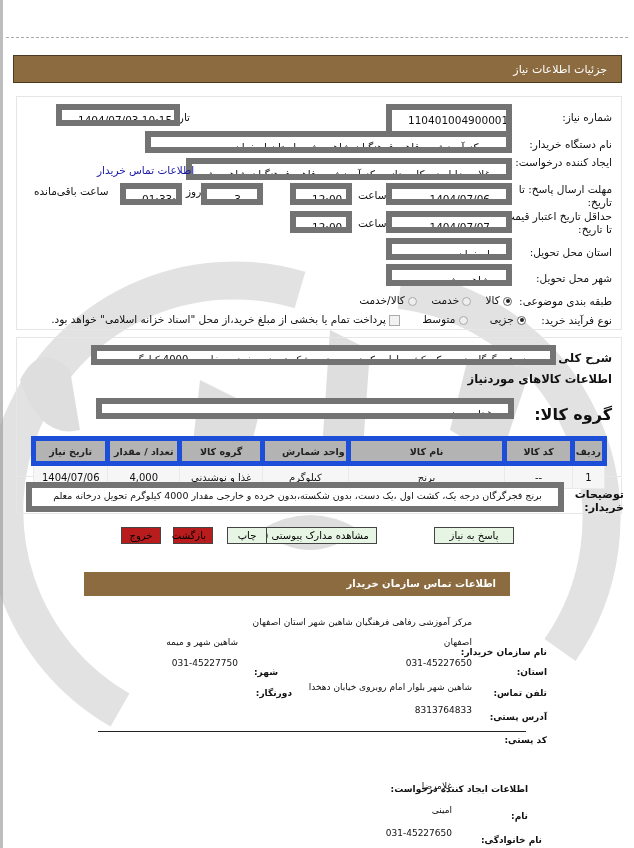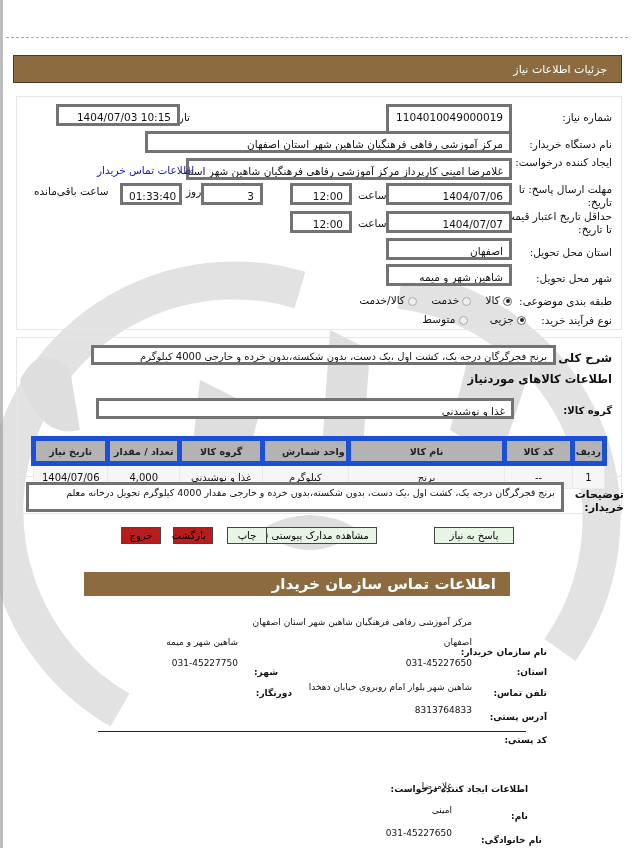--- a/index.html
+++ b/index.html
@@ -13,22 +13,22 @@
   .watermark { position:absolute; left:0; top:230px; width:634px; height:500px; pointer-events:none; opacity:0.28; }
   .hdr-bar {
     position:absolute; left:13px; width:497px; height:28px; background:#8b6b3f;
     border:1px solid #4a3a22; color:#fff; font-size:11px; line-height:28px;
     padding-right:14px; box-sizing:border-box;
   }
   .panel { position:absolute; left:16px; width:606px; border:1px solid #e6e6e6; box-sizing:border-box; }
   .lbl { position:absolute; font-size:10.5px; color:#111; white-space:nowrap; }
   .lbl2 { position:absolute; font-size:10.5px; color:#111; line-height:13px; text-align:right; }
   .box {
-    position:absolute; border:3px solid #737373; background:#fff; box-sizing:border-box;
-    font-size:10.5px; line-height:20px; padding:0 6px; white-space:nowrap; overflow:hidden; direction:rtl;
+    position:absolute; border:6px solid #737373; background:#fff; box-sizing:border-box;
+    font-size:10.5px; line-height:20px; padding:0 16px; white-space:nowrap; overflow:hidden; direction:rtl;
   }
   .box.ltr { direction:ltr; text-align:right; }
   .link { position:absolute; color:#1a1aa6; font-size:10.5px; white-space:nowrap; }
   .radio { display:inline-block; width:9px; height:9px; border-radius:50%; border:1px solid #aaa; background:#eee; vertical-align:middle; box-sizing:border-box; position:relative; }
   .radio.on { border-color:#666; background:#fff; }
   .radio.on::after { content:""; position:absolute; left:1.5px; top:1.5px; width:4px; height:4px; border-radius:50%; background:#222; }
   .chk { display:inline-block; width:9px; height:9px; border:1px solid #aaa; background:#f2f2f2; vertical-align:middle; }
   .bold { font-weight:bold; }
   table.items { position:absolute; left:31px; top:436px; width:576px; border-collapse:collapse; font-size:10px; }
   table.items th { background:#b3b3b3; color:#222; font-weight:bold; height:18px; font-size:9.5px; border:5px solid #1d4ed8; }
@@ -99,27 +99,28 @@
 <div class="lbl" style="right:122px; top:294px; display:flex; gap:14px;">
   <span><span class="radio on"></span> <span>کالا</span></span>
   <span><span class="radio"></span> <span>خدمت</span></span>
   <span><span class="radio"></span> <span>کالا/خدمت</span></span>
 </div>
 
 <span class="lbl" style="right:22px; top:314px;">نوع فرآیند خرید:</span>
 <div class="lbl" style="right:108px; top:313px; display:flex; gap:22px;">
   <span><span class="radio on"></span> <span>جزیی</span></span>
   <span><span class="radio"></span> <span>متوسط</span></span>
+  <span><span class="chk"></span> <span>پرداخت تمام یا بخشی از مبلغ خرید،از محل "اسناد خزانه اسلامی" خواهد بود.</span></span>
 </div>
 
 <div class="panel" style="top:337px; height:140px;"></div>
 <span class="lbl bold" style="right:22px; top:351px; font-size:11.5px;">شرح کلی نیاز:</span>
 <div class="box" style="left:91px; top:345px; width:465px; height:20px; line-height:18px; font-size:10px;">برنج فجرگرگان درجه یک، کشت اول ،یک دست، بدون شکسته،بدون خرده و خارجی 4000 کیلوگرم</div>
 <span class="lbl bold" style="right:22px; top:372px; font-size:11.5px;">اطلاعات کالاهای موردنیاز</span>
-<span class="lbl bold" style="right:22px; top:405px; font-size:10px;">گروه کالا:</span>
+<span class="lbl bold" style="right:22px; top:405px; font-size:16px;">گروه کالا:</span>
 <div class="box" style="left:96px; top:398px; width:418px; height:21px;">غذا و نوشیدنی</div>
 
 <table class="items">
   <thead>
     <tr>
       <th style="width:20px;">ردیف</th>
       <th style="width:62px;">کد کالا</th>
       <th style="width:155px;">نام کالا</th>
       <th style="width:80px;text-align:right;">واحد شمارش</th>
       <th style="width:78px;text-align:center;">گروه کالا</th>
@@ -145,21 +146,21 @@
 <div class="box" style="left:26px; top:482px; width:538px; height:30px; line-height:12px; padding-top:2px; white-space:normal; font-size:9.5px;">
   <div>برنج فجرگرگان درجه یک، کشت اول ،یک دست، بدون شکسته،بدون خرده و خارجی مقدار 4000 کیلوگرم تحویل درخانه معلم</div>
 </div>
 
 <button class="btn green" style="left:434px; width:80px;">پاسخ به نیاز</button>
 <button class="btn green" style="left:246px; width:131px;">مشاهده مدارک پیوستی (0)</button>
 <button class="btn green" style="left:226px; width:40px; left:227px;">چاپ</button>
 <button class="btn pink" style="left:173px; width:40px;">بازگشت</button>
 <button class="btn pink" style="left:121px; width:40px;">خروج</button>
 
-<div class="hdr-bar" style="top:572px; left:84px; width:426px; height:24px; line-height:24px; border:none; font-weight:bold; font-size:15px;">
+<div class="hdr-bar" style="top:572px; left:84px; width:426px; height:24px; line-height:24px; border:none; font-weight:bold; font-size:10px;">
   <span>اطلاعات تماس سازمان خریدار</span>
 </div>
 
 <span class="c-lbl" style="right:87px; top:617px;">نام سازمان خریدار:</span>
 <span class="c-val" style="right:162px; top:617px;">مرکز آموزشی رفاهی فرهنگیان شاهین شهر استان اصفهان</span>
 
 <span class="c-lbl" style="right:87px; top:637px;">استان:</span>
 <span class="c-val" style="right:162px; top:637px;">اصفهان</span>
 <span class="c-lbl" style="right:356px; top:637px;">شهر:</span>
 <span class="c-val" style="right:396px; top:637px;">شاهین شهر و میمه</span>

